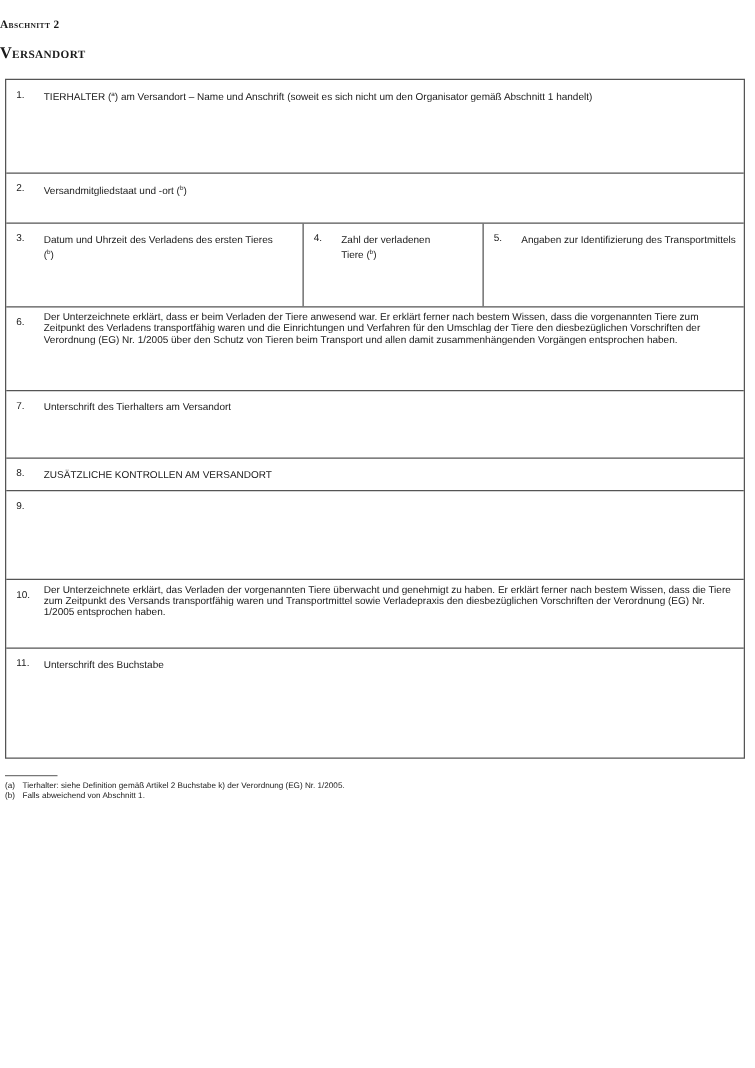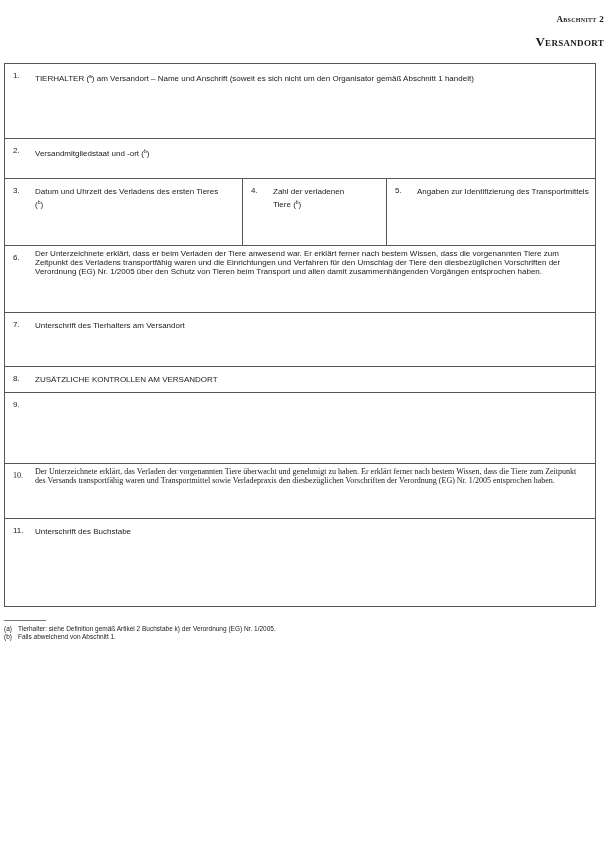--- a/index.html
+++ b/index.html
@@ -1,18 +1,18 @@
 <!DOCTYPE html>
 <html><head>
 <meta charset="utf-8">
 <style>
   html, body { margin: 0; padding: 0; background: #ffffff; }
   body { width: 604px; height: 854px; position: relative; overflow: hidden;
          font-family: "Liberation Sans", sans-serif; color: #1a1a1a; }
-  .heading { position: absolute; left: 0; width: 604px; text-align: right;
+  .heading { position: absolute; left: 0; width: 604px; text-align: left;
              font-family: "Liberation Serif", serif; font-weight: bold; }
   .h-section { top: 14px; font-size: 9px; font-variant: small-caps; letter-spacing: 0.3px; }
   .h-title { top: 34px; font-size: 13px; font-variant: small-caps; letter-spacing: 0.3px; }
   .form { position: absolute; left: 4px; top: 63px; width: 592px; height: 544px;
           border: 1px solid #555; box-sizing: border-box; }
   .row { position: absolute; left: 0; width: 100%; box-sizing: border-box;
          border-bottom: 1px solid #555; }
   .row.last { border-bottom: none; }
   .cell { position: absolute; top: 0; height: 100%; box-sizing: border-box; }
   .cell.divider { border-left: 1px solid #555; }
@@ -69,21 +69,21 @@
 
   <div class="row" style="top:303px;height:26px;">
     <span class="num">8.</span>
     <span class="txt">ZUSÄTZLICHE KONTROLLEN AM VERSANDORT</span>
   </div>
 
   <div class="row" style="top:329px;height:71px;">
     <span class="num">9.</span>
   </div>
 
-  <div class="row" style="top:400px;height:55px;font-family:Liberation Serif, serif;">
+  <div class="row" style="top:400px;height:55px;">
     <span class="num">10.</span>
     <span class="txt para">Der Unterzeichnete erklärt, das Verladen der vorgenannten Tiere überwacht und genehmigt zu haben. Er erklärt ferner nach bestem Wissen, dass die Tiere zum Zeitpunkt des Versands transportfähig waren und Transportmittel sowie Verladepraxis den diesbezüglichen Vorschriften der Verordnung (EG) Nr. 1/2005 entsprochen haben.</span>
   </div>
 
   <div class="row last" style="top:455px;height:88px;">
     <span class="num">11.</span>
     <span class="txt">Unterschrift des Buchstabe</span>
   </div>
 </div>
 

